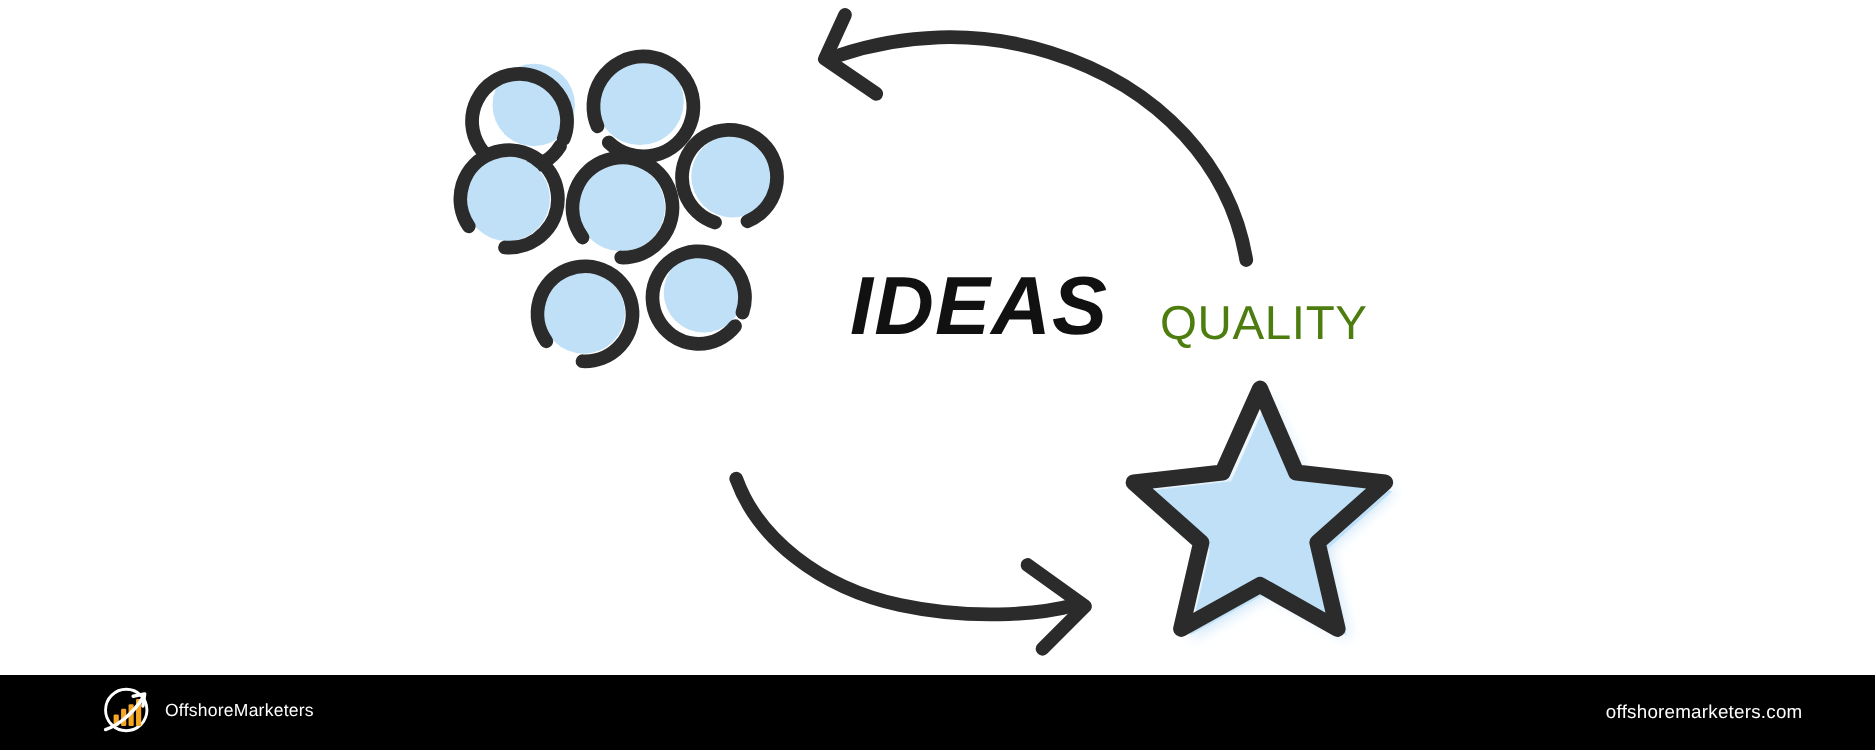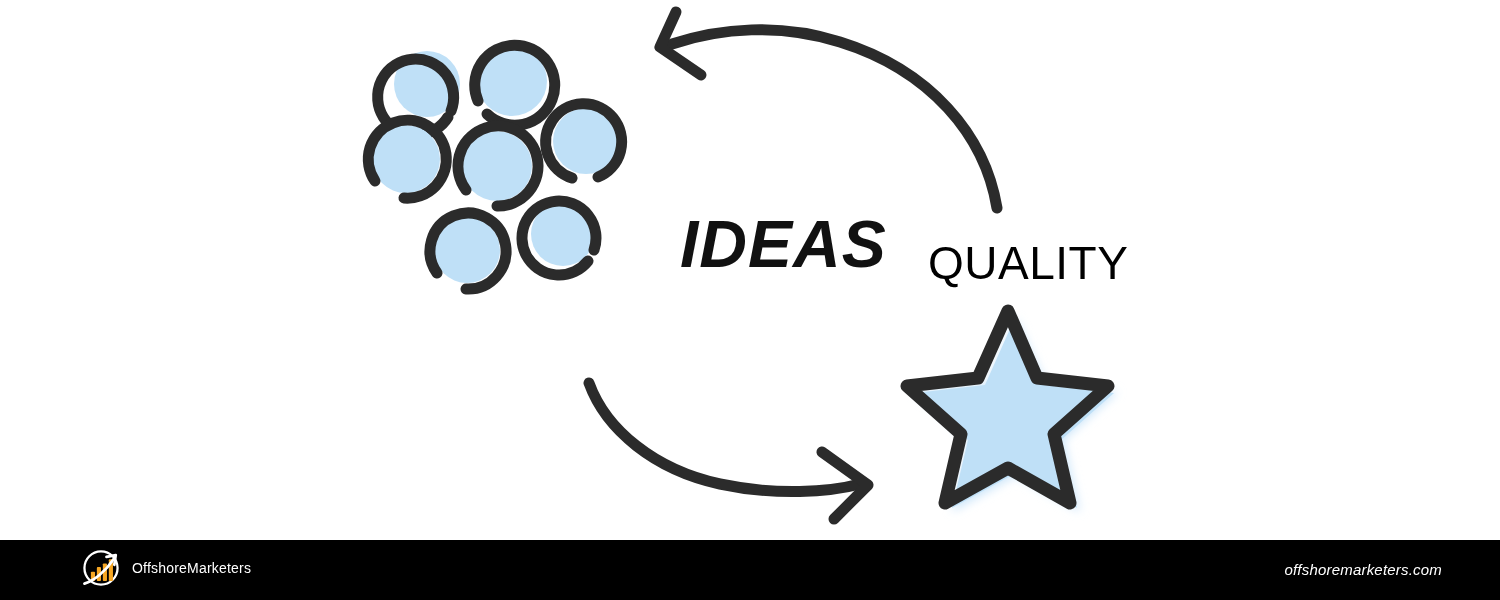--- a/index.html
+++ b/index.html
@@ -38,23 +38,23 @@
   .label {
     position: absolute;
     white-space: nowrap;
     color: #111111;
     line-height: 1;
     user-select: none;
   }
   .label-thin {
     font-family: "Liberation Sans", sans-serif;
     font-weight: 300;
-    font-size: 46px;
+    font-size: 38px;
     letter-spacing: 0.5px;
-    color: #000000;
+    color: #4d7c0f;
   }
   #label-quantity {
     left: 358px;
     top: 310px;
   }
   #label-quality {
     left: 928px;
     top: 240px;
   }
   #label-ideas {
@@ -103,21 +103,20 @@
   #logo-line1, #logo-line2 { display: block; }
   #footer-url {
     position: absolute;
     right: 58px;
     top: 561px;
     color: #ffffff;
     font-family: "Liberation Sans", sans-serif;
     font-size: 15px;
     letter-spacing: 0.2px;
     white-space: nowrap;
-    font-style: italic;
   }
 </style>
 </head>
 <body>
 
 <div id="stage">
 
   <div id="artboard">
 
     <svg class="art" viewBox="0 0 1500 540" xmlns="http://www.w3.org/2000/svg">

